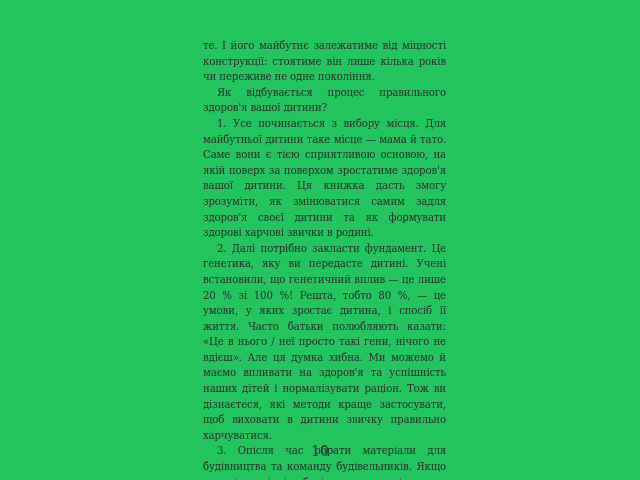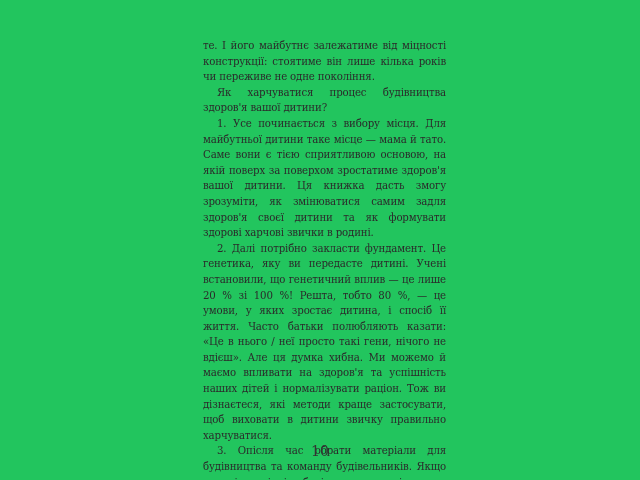--- a/index.html
+++ b/index.html
@@ -51,20 +51,20 @@
       font-size: 14px;
       color: #333333;
     }
   </style>
 </head>
 <body>
 
 <div class="page">
   <div class="text-block">
     <p class="para">те. І його майбутнє залежатиме від міцності конструкції: стоятиме він лише кілька років чи переживе не одне покоління.</p>
-    <p class="para indent">Як харчуватися процес будівництва здоров'я вашої дитини?</p>
+    <p class="para indent">Як відбувається процес правильного здоров'я вашої дитини?</p>
     <p class="para indent">1. Усе починається з вибору місця. Для майбутньої дитини таке місце — мама й тато. Саме вони є тією сприятливою основою, на якій поверх за поверхом зростатиме здоров'я вашої дитини. Ця книжка дасть змогу зрозуміти, як змінюватися самим задля здоров'я своєї дитини та як формувати здорові харчові звички в родині.</p>
     <p class="para indent">2. Далі потрібно закласти фундамент. Це генетика, яку ви передасте дитині. Учені встановили, що генетичний вплив — це лише 20 % зі 100 %! Решта, тобто 80 %, — це умови, у яких зростає дитина, і спосіб її життя. Часто батьки полюбляють казати: «Це в нього / неї просто такі гени, нічого не вдієш». Але ця думка хибна. Ми можемо й маємо впливати на здоров'я та успішність наших дітей і нормалізувати раціон. Тож ви дізнаєтеся, які методи краще застосувати, щоб виховати в дитини звичку правильно харчуватися.</p>
     <p class="para indent">3. Опісля час обрати матеріали для будівництва та команду будівельників. Якщо матеріали міцні, а будівельники не лінуються — успіх майбутньої споруди гарантовано. Ця книжка допоможе зрозуміти складні, на перший погляд, медичні поняття про раціональне харчування та основи правильного балансу раціону дитини.</p>
 
   </div>
   <div class="page-number">10</div>
 </div>
 
 </body></html>

